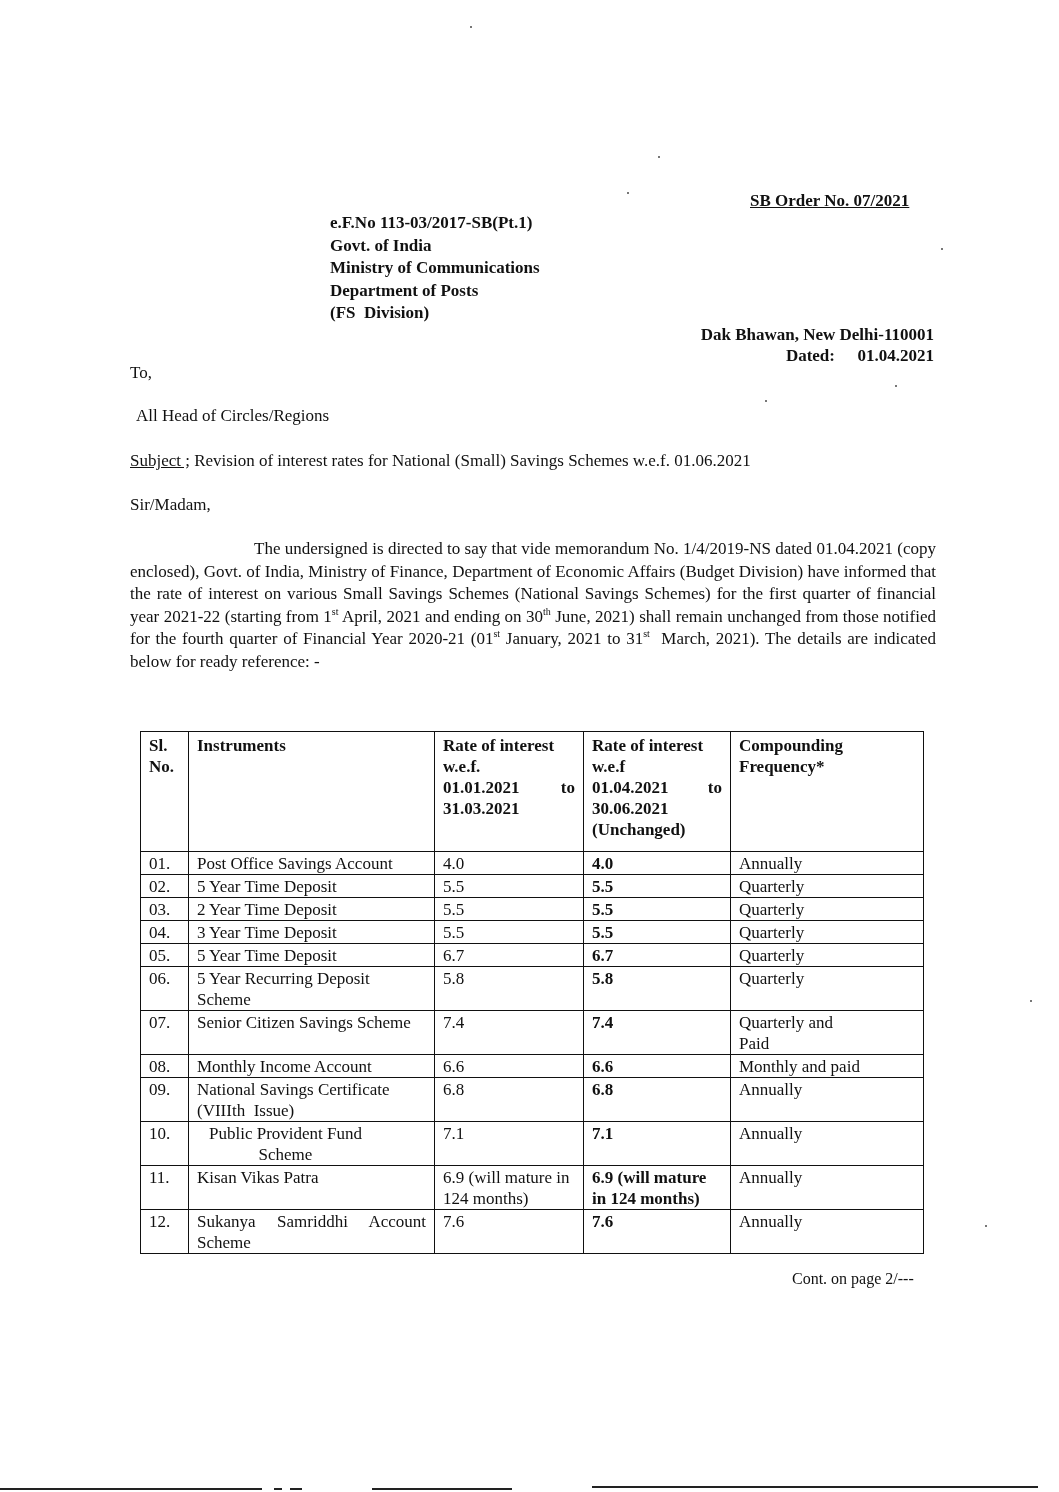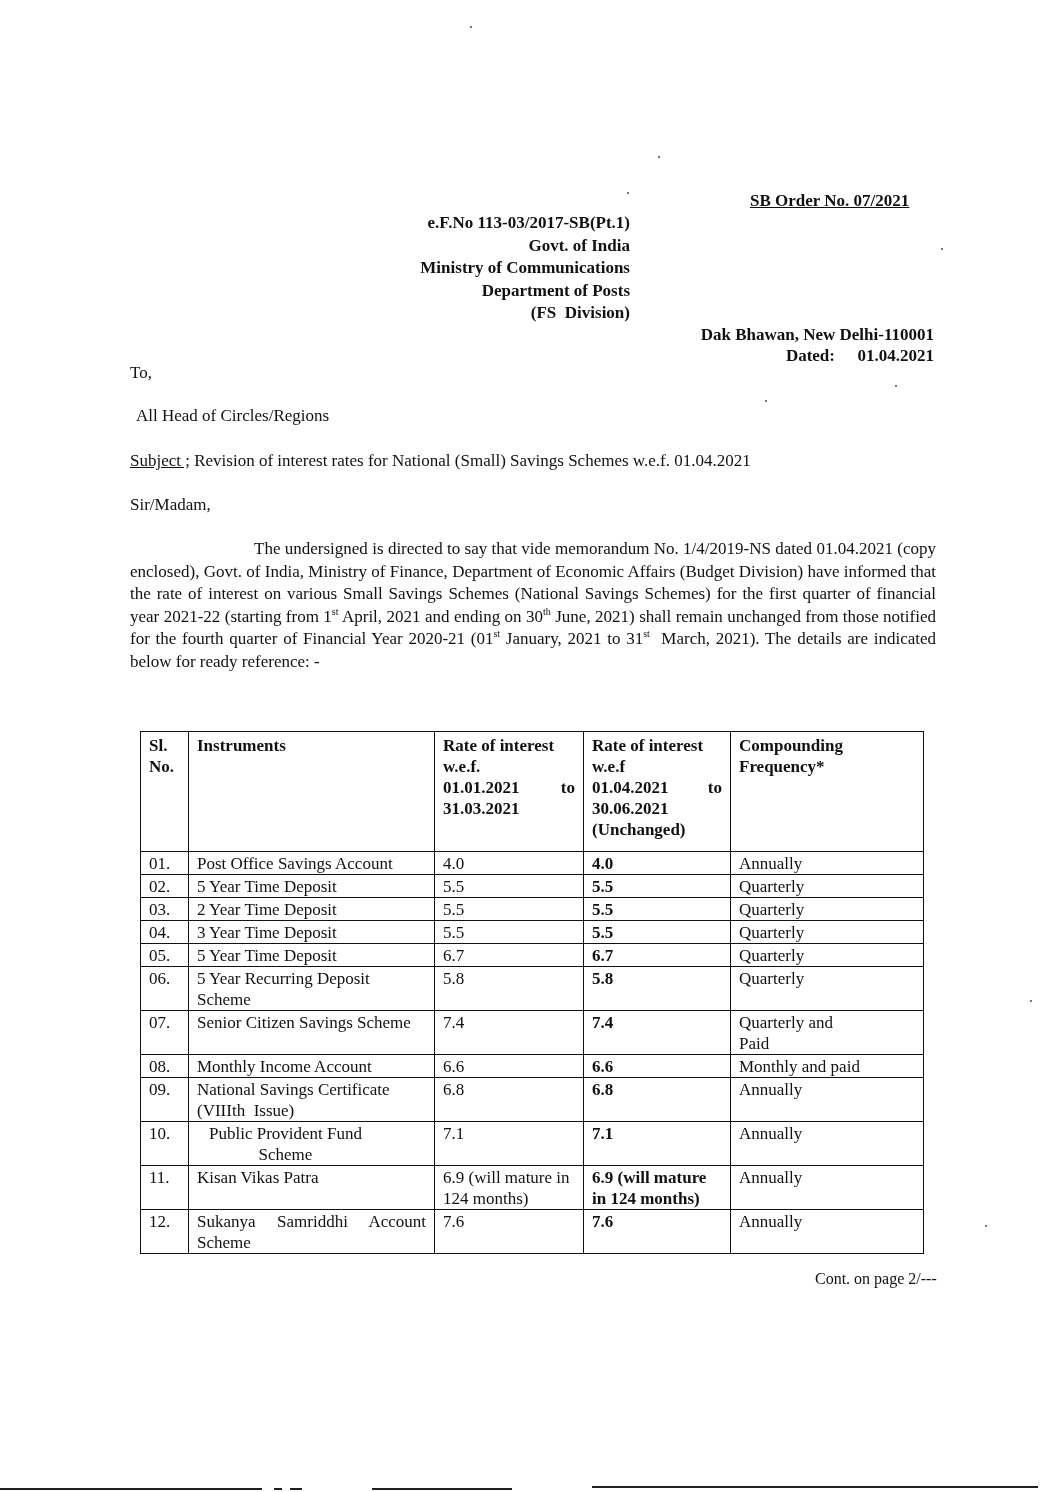--- a/index.html
+++ b/index.html
@@ -5,21 +5,21 @@
     html, body { margin: 0; padding: 0; background: #ffffff; }
     body {
       width: 1059px; height: 1492px; position: relative; overflow: hidden;
       font-family: "Liberation Serif", "DejaVu Serif", serif;
       color: #111111; font-size: 17px;
     }
     .abs { position: absolute; }
     .bold { font-weight: normal; }
     .u { text-decoration: underline; }
     .order-no { left: 750px; top: 191px; font-weight: bold; text-decoration: underline; font-size: 17px; }
-    .header-block { left: 330px; top: 212px; width: 300px; text-align: right; font-weight: bold; line-height: 22.5px; font-size: 17px; }
+    .header-block { left: 330px; top: 212px; width: 300px; text-align: left; font-weight: bold; line-height: 22.5px; font-size: 17px; }
     .place-block { left: 620px; top: 324px; width: 314px; text-align: right; font-weight: bold; line-height: 21px; font-size: 17px; }
     .to-label { left: 130px; top: 363px; }
     .addressee { left: 136px; top: 406px; }
     .subject { left: 130px; top: 451px; white-space: nowrap; }
     .salutation { left: 130px; top: 495px; }
     .para {
       left: 130px; top: 538px; width: 806px; text-align: justify; line-height: 22.5px; font-size: 17px;
     }
     .para .indent { display: inline-block; width: 124px; }
     sup { font-size: 10px; line-height: 0; }
@@ -28,21 +28,21 @@
       border-collapse: collapse; font-size: 17px; line-height: 21px;
       table-layout: fixed;
     }
     table.rates td, table.rates th {
       border: 1.5px solid #111; vertical-align: top; padding: 1px 8px 0 8px; text-align: left;
     }
     table.rates th { font-weight: bold; padding-top: 3px; padding-bottom: 11px; }
     .hdr-line { display: flex; justify-content: space-between; }
     .new-rate { font-weight: bold; }
     .kvp-new { text-align: justify; }
-    .cont { left: 815px; top: 1270px; font-size: 16px; }
+    .cont { left: 792px; top: 1270px; font-size: 16px; }
     .footer-line { position: absolute; height: 2px; background: #222; top: 1488px; }
     .speck { position: absolute; width: 2px; height: 2px; background: #777; }
   </style>
 </head>
 <body>
 
 <div>
 
   <div class="abs order-no">SB Order No. 07/2021</div>
 
@@ -60,21 +60,21 @@
       <span>Dated:</span>
       <span style="display:inline-block;width:14px;"></span>
       <span>01.04.2021</span>
     </div>
   </div>
 
   <div class="abs to-label">To,</div>
   <div class="abs addressee">All Head of Circles/Regions</div>
 
   <div class="abs subject">
-    <span class="bold u">Subject ;</span><span style="white-space:pre;"> Revision of interest rates for National (Small) Savings Schemes w.e.f. 01.04.2021</span>
+    <span class="bold u">Subject ;</span><span style="white-space:pre;"> Revision of interest rates for National (Small) Savings Schemes w.e.f. 01.06.2021</span>
   </div>
 
   <div class="abs salutation">Sir/Madam,</div>
 
   <div class="abs para">
     <span class="indent"></span><span>The undersigned is directed to say that vide memorandum No. 1/4/2019-NS dated 01.04.2021 (copy enclosed),  Govt. of India, Ministry of Finance, Department of Economic Affairs (Budget Division) have informed that the rate of interest on various Small Savings Schemes (National Savings Schemes) </span><span class="bold">for the first quarter of financial year 2021-22 (starting from 1</span><sup class="bold">st</sup><span class="bold"> April, 2021 and ending on 30</span><sup class="bold">th</sup><span class="bold"> June, 2021) shall remain unchanged from those notified for the fourth quarter of Financial Year 2020-21 (01</span><sup class="bold">st</sup><span class="bold"> January, 2021 to 31</span><sup class="bold">st</sup><span class="bold" style="white-space:pre-wrap;">  March, 2021)</span><span>. The details are indicated below for ready reference: -</span>
   </div>
 
   <table class="rates">
     <colgroup>

